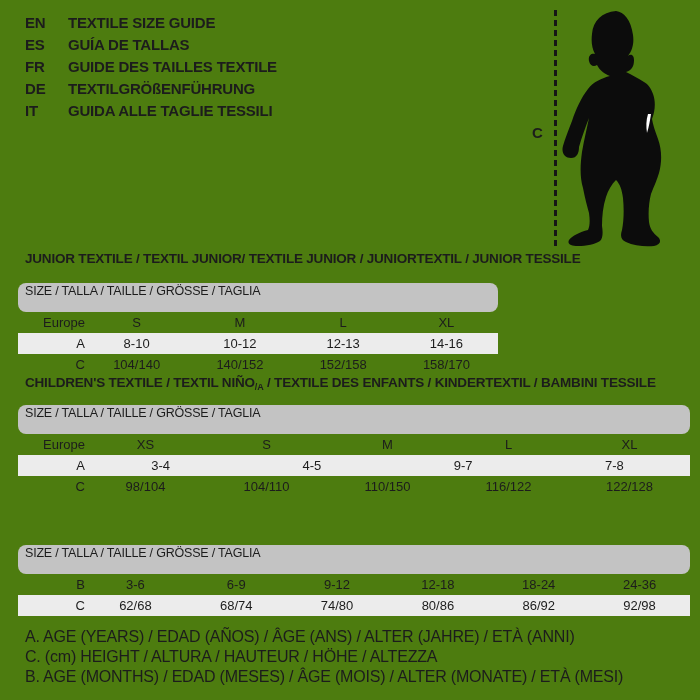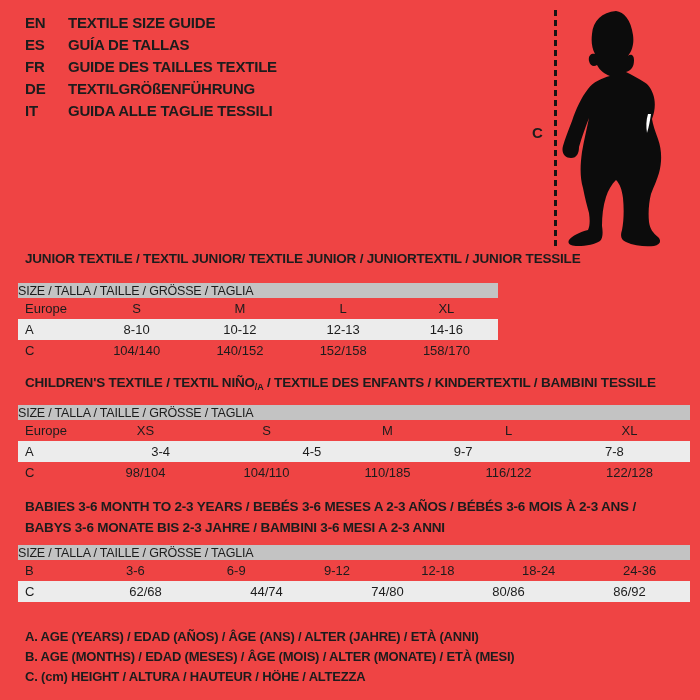--- a/index.html
+++ b/index.html
@@ -1,48 +1,48 @@
 <!DOCTYPE html>
 <html><head>
 <meta charset="utf-8">
 <style>
   * { margin:0; padding:0; box-sizing:border-box; }
   html,body { width:700px; height:700px; }
   body { font-family:"Liberation Sans", sans-serif; background:#ffffff; color:#1c1c1c; }
-  #page { position:relative; width:700px; height:700px; background:#ef4444; overflow:hidden; }
+  #page { position:relative; width:700px; height:700px; background:#4d7c0f; overflow:hidden; }
 
   
   .langs { position:absolute; left:25px; top:12px; }
   .lang-row { display:flex; height:22px; line-height:22px; font-weight:bold; font-size:15px; letter-spacing:-0.2px; }
   .lang-code { width:43px; }
 
   
   .fig-svg { position:absolute; left:562px; top:8px; width:132px; height:240px; }
   .dash-line { position:absolute; left:554px; top:10px; width:3px; height:236px;
     background:repeating-linear-gradient(to bottom,#161616 0 6px,transparent 6px 10px); }
   .c-label { position:absolute; left:532px; top:124px; font-weight:bold; font-size:15px; }
 
   
   .sec-title { position:absolute; left:25px; font-weight:bold; font-size:13.5px; letter-spacing:-0.2px; white-space:nowrap; }
   .sub { font-size:9px; position:relative; top:3px; }
 
   
   .tbl { position:absolute; left:18px; }
   .w-narrow { width:480px; }
   .w-wide   { width:672px; }
-  .size-bar { height:15px; line-height:17px; font-size:12.5px; 
-              background:#c3c3c3; letter-spacing:-0.2px; }
+  .size-bar { height:29px; line-height:17px; font-size:12.5px; padding-left:7px;
+              background:#c3c3c3; letter-spacing:-0.2px;border-radius:8px; }
   .trow { display:flex; height:21px; line-height:21px; font-size:13px; }
   .trow.stripe { background:#ececec; }
-  .trow .lbl { width:67px; padding-left:7px; }
+  .trow .lbl { width:67px; padding-left:7px;text-align:right; }
   .trow .val { flex:1; text-align:center; }
 
   
   .legend { position:absolute; left:25px; top:627px; }
-  .legend-line { height:20px; line-height:20px; font-weight:bold; font-size:13px; letter-spacing:-0.2px; white-space:nowrap; }
+  .legend-line { height:20px; line-height:20px; font-weight:normal; font-size:16px; letter-spacing:-0.2px; white-space:nowrap; }
 </style>
 </head>
 <body>
 
 <div id="page">
 
   <div class="langs">
     <div class="lang-row">
       <span class="lang-code">EN</span>
       <span>TEXTILE SIZE GUIDE</span>
@@ -133,50 +133,47 @@
       <span class="lbl">A</span>
       <span class="val">3-4</span>
       <span class="val">4-5</span>
       <span class="val">9-7</span>
       <span class="val">7-8</span>
     </div>
     <div class="trow">
       <span class="lbl">C</span>
       <span class="val">98/104</span>
       <span class="val">104/110</span>
-      <span class="val">110/185</span>
+      <span class="val">110/150</span>
       <span class="val">116/122</span>
       <span class="val">122/128</span>
     </div>
   </div>
 
-  <div class="sec-title" style="top:496px">
-    <div style="height:21px;line-height:21px">BABIES 3-6 MONTH TO 2-3 YEARS / BEBÉS 3-6 MESES A 2-3 AÑOS / BÉBÉS 3-6 MOIS À 2-3 ANS /</div>
-    <div style="height:21px;line-height:21px">BABYS 3-6 MONATE BIS 2-3 JAHRE / BAMBINI 3-6 MESI A 2-3 ANNI</div>
-  </div>
   <div class="tbl w-wide" style="top:545px">
     <div class="size-bar">SIZE / TALLA / TAILLE / GRÖSSE / TAGLIA</div>
     <div class="trow">
       <span class="lbl">B</span>
       <span class="val">3-6</span>
       <span class="val">6-9</span>
       <span class="val">9-12</span>
       <span class="val">12-18</span>
       <span class="val">18-24</span>
       <span class="val">24-36</span>
     </div>
     <div class="trow stripe">
       <span class="lbl">C</span>
       <span class="val">62/68</span>
-      <span class="val">44/74</span>
+      <span class="val">68/74</span>
       <span class="val">74/80</span>
       <span class="val">80/86</span>
       <span class="val">86/92</span>
+      <span class="val">92/98</span>
     </div>
   </div>
 
   <div class="legend">
     <div class="legend-line">A. AGE (YEARS) / EDAD (AÑOS) / ÂGE (ANS) / ALTER (JAHRE) / ETÀ (ANNI)</div>
+    <div class="legend-line">C. (cm) HEIGHT / ALTURA / HAUTEUR / HÖHE / ALTEZZA</div>
     <div class="legend-line">B. AGE (MONTHS) / EDAD (MESES) / ÂGE (MOIS) / ALTER (MONATE) / ETÀ (MESI)</div>
-    <div class="legend-line">C. (cm) HEIGHT / ALTURA / HAUTEUR / HÖHE / ALTEZZA</div>
   </div>
 
 </div>
 
 </body></html>

